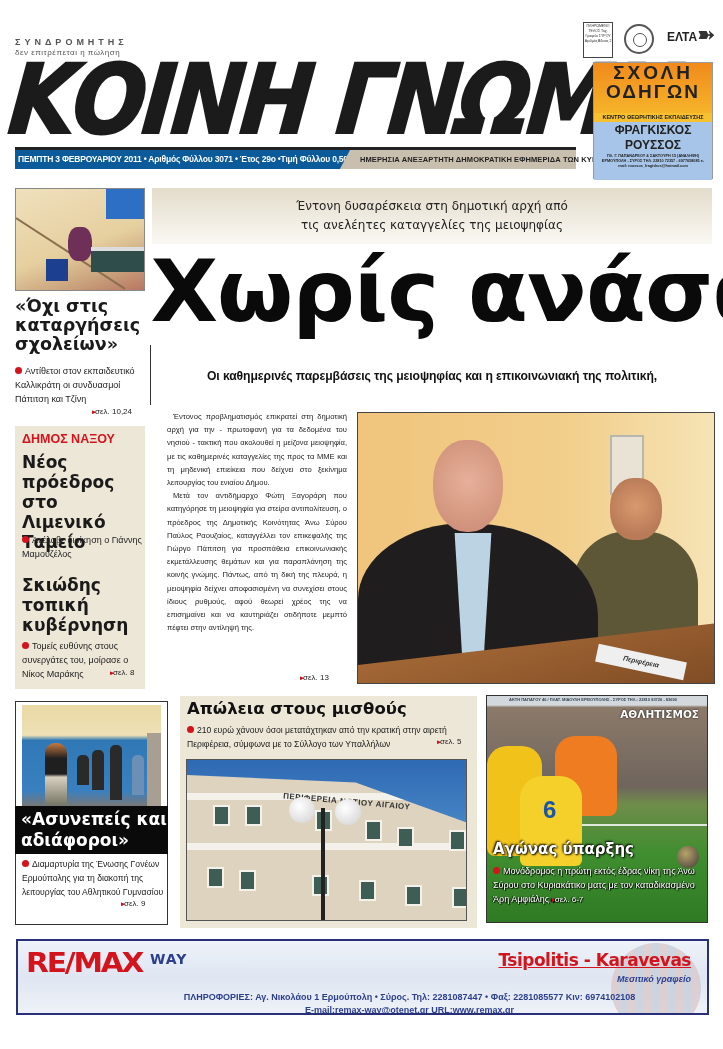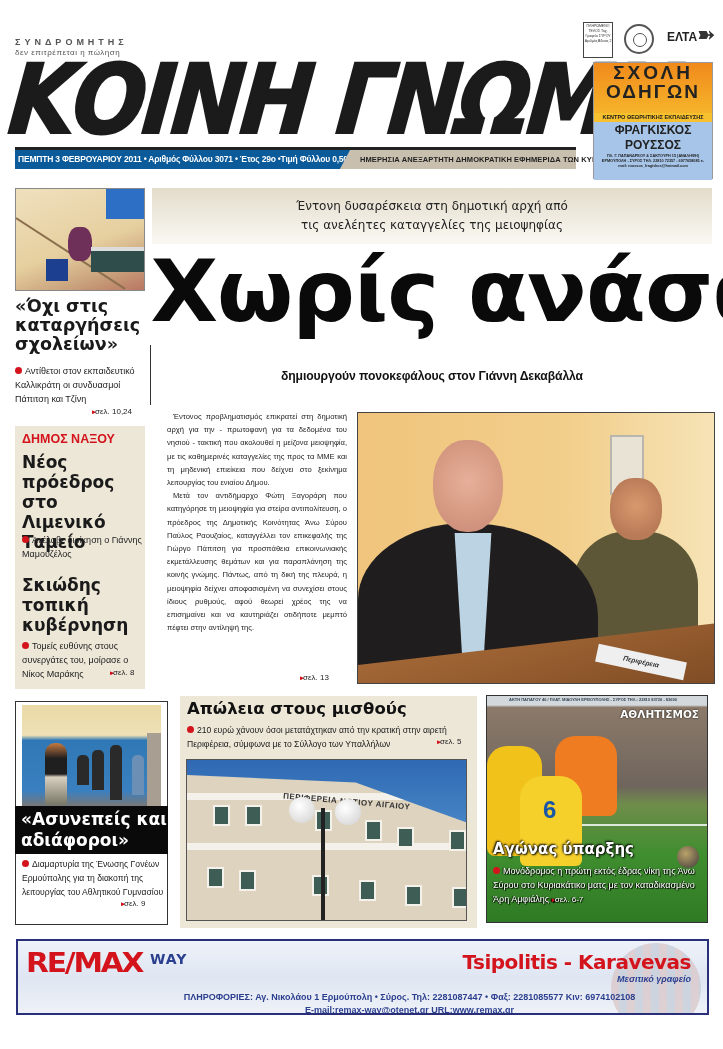--- a/index.html
+++ b/index.html
@@ -105,21 +105,21 @@
   .sp-line { position: absolute; left: 0; top: 128px; width: 222px; height: 2px; background: #dfe8dc; }
   .sp-title { position: absolute; left: 6px; top: 144px; font-family: "DejaVu Sans", sans-serif; font-weight: bold; font-size: 15px; color: #fff; text-shadow: 1px 1px 2px #000, -1px -1px 2px #000; }
   .sp-lead { position: absolute; left: 6px; top: 168px; width: 208px; font-size: 9px; line-height: 14px; color: #fff; text-shadow: 1px 1px 1px #000, -1px 0 1px #000; }
   .sp-lead .pref { color: #fff; }
 
   
   .remax { left: 16px; top: 939px; width: 693px; height: 76px; border: 2px solid #2a2f7a; background: linear-gradient(180deg, #eef2f9 0%, #dfe6f2 50%, #eef1f7 100%); overflow: hidden; }
   .rx-logo { position: absolute; left: 8px; top: 6px; font-family: "DejaVu Sans", sans-serif; font-weight: bold; font-size: 27px; color: #d4141c; letter-spacing: -2px; transform: scaleX(1.1); transform-origin: left; }
   .rx-way { position: absolute; left: 132px; top: 10px; font-family: "DejaVu Sans", sans-serif; font-weight: bold; font-size: 14px; color: #2b3f8f; letter-spacing: 1px; }
   .rx-balloon { position: absolute; right: 6px; top: 2px; width: 90px; height: 90px; border-radius: 50%; background: repeating-linear-gradient(90deg, #d9c6c8 0 8px, #c4ccd8 8px 16px); opacity: 0.75; }
-  .rx-name { position: absolute; right: 16px; top: 9px; font-family: "DejaVu Sans", sans-serif; font-weight: bold; font-size: 20px; color: #d4141c; letter-spacing: -0.5px; }
+  .rx-name { position: absolute; right: 16px; top: 9px; font-family: "DejaVu Sans", sans-serif; font-weight: bold; font-size: 17px; color: #d4141c; letter-spacing: -0.5px; text-decoration: underline; }
   .rx-tag { position: absolute; right: 16px; top: 33px; font-size: 9px; font-weight: bold; font-style: italic; color: #2b3f8f; }
   .rx-info { position: absolute; left: 0; top: 50px; width: 693px; text-align: center; font-size: 9px; font-weight: bold; color: #2b3f8f; line-height: 13px; margin-left: 45px; }
 </style>
 </head>
 <body>
 
 <div class="abs sub-title">ΣΥΝΔΡΟΜΗΤΗΣ</div>
 <div class="abs sub-note">δεν επιτρέπεται η πώληση</div>
 <div class="abs logo"><span>ΚΟΙΝΗ ΓΝΩΜΗ</span></div>
 
@@ -173,21 +173,21 @@
   <span class="bullet"></span><span>Τομείς ευθύνης στους συνεργάτες του, μοίρασε ο Νίκος Μαράκης</span>
 </div>
 <div class="abs pref" style="left:110px;top:668px;">σελ. 8</div>
 
 <div class="abs kicker">
   <div>Έντονη δυσαρέσκεια στη δημοτική αρχή από</div>
   <div>τις ανελέητες καταγγελίες της μειοψηφίας</div>
 </div>
 <div class="abs headline">Χωρίς ανάσα</div>
 <div class="abs deck">
-  <div>δημιουργούν πονοκεφάλους στον Γιάννη Δεκαβάλλα</div>
+  <div>Οι καθημερινές παρεμβάσεις της μειοψηφίας και η επικοινωνιακή της πολιτική,</div>
 </div>
 <div class="abs body-text">
   <p>Έντονος προβληματισμός επικρατεί στη δημοτική αρχή για την - πρωτοφανή για τα δεδομένα του νησιού - τακτική που ακολουθεί η μείζονα μειοψηφία, με τις καθημερινές καταγγελίες της προς τα ΜΜΕ και τη μηδενική επιείκεια που δείχνει στο ξεκίνημα λειτουργίας του ενιαίου Δήμου.</p>
   <p>Μετά τον αντιδήμαρχο Φώτη Ξαγοράρη που κατηγόρησε τη μειοψηφία για στείρα αντιπολίτευση, ο πρόεδρος της Δημοτικής Κοινότητας Άνω Σύρου Παύλος Ραουζαίος, καταγγέλλει τον επικεφαλής της Γιώργο Πάπιτση για προσπάθεια επικοινωνιακής εκμετάλλευσης θεμάτων και για παραπλάνηση της κοινής γνώμης. Πάντως, από τη δική της πλευρά, η μειοψηφία δείχνει αποφασισμένη να συνεχίσει στους ίδιους ρυθμούς, αφού θεωρεί χρέος της να επισημαίνει και να καυτηριάζει οτιδήποτε μεμπτό πέφτει στην αντίληψή της.</p>
 </div>
 <div class="abs pref body-ref">σελ. 13</div>
 
 <div class="abs photo-main">
   <div class="pm-frame"></div>
   <div class="pm-body2"></div>

